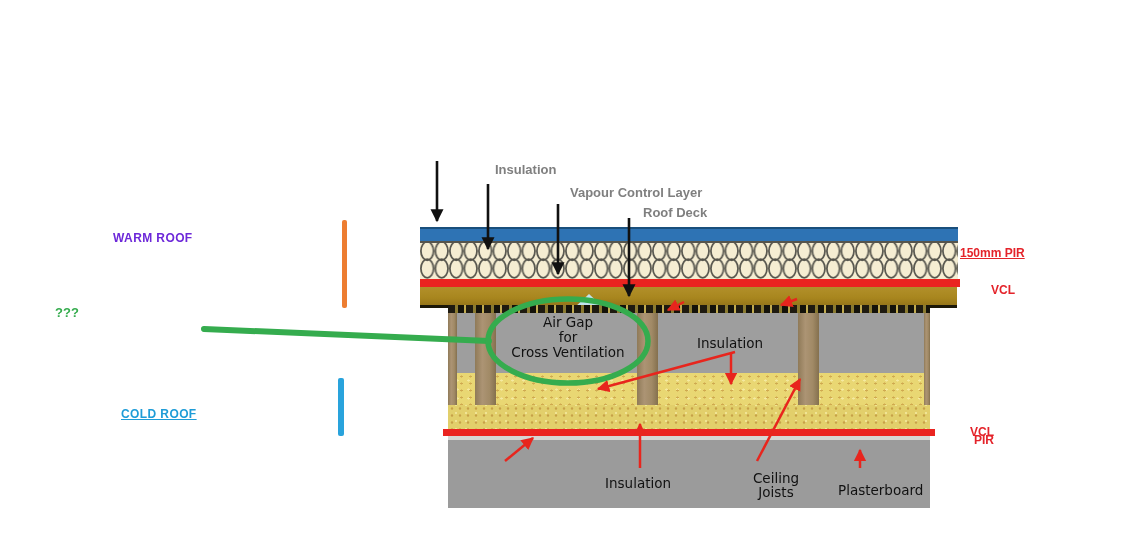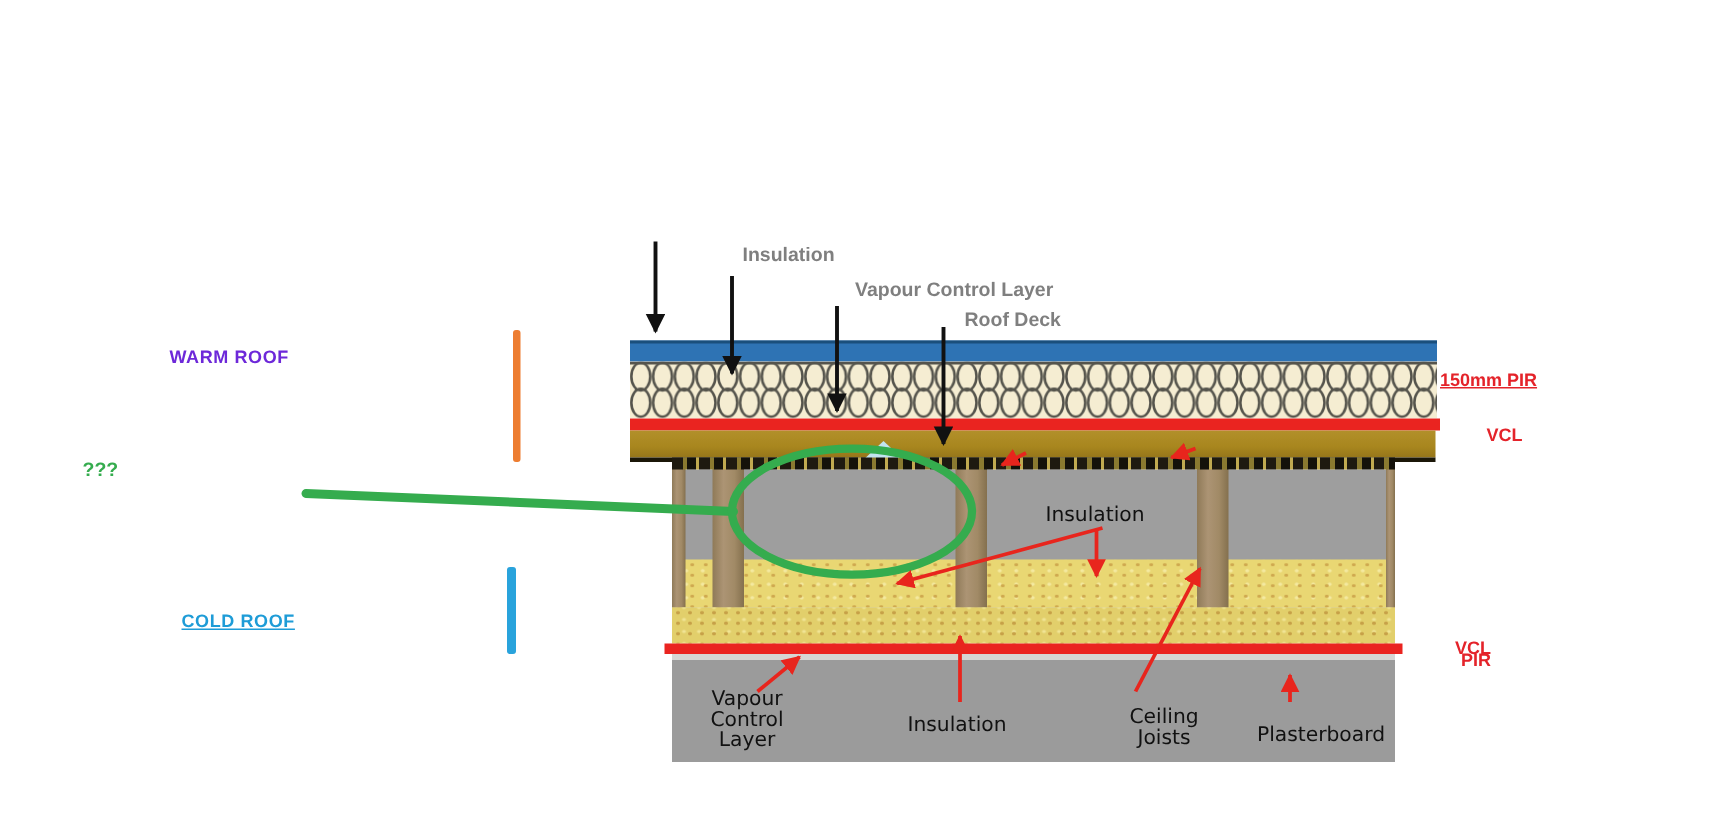--- a/index.html
+++ b/index.html
@@ -83,24 +83,24 @@
     <div class="joist" style="left:189px;"></div>
     <div class="joist" style="left:350px;"></div>
     <div class="joist" style="left:476px;width:6px;"></div>
     <div class="cold-deck"></div>
     <div class="ins-cont"></div>
     <div class="vcl-cold"></div>
     <div class="pb-gap"></div>
     <div class="plasterboard"></div>
   </div>
 
+  <div class="lbl blk-lbl prewrap" style="left:488px;top:315px;width:160px;line-height:15px;">Air Gap
+for
+Cross Ventilation</div>
   <div class="lbl blk-lbl" style="left:697px;top:335px;">Insulation</div>
-  <div class="lbl blk-lbl prewrap" style="left:458px;top:460px;width:80px;line-height:13.5px;">Vapour
-Control
-Layer</div>
   <div class="lbl blk-lbl" style="left:605px;top:475px;">Insulation</div>
   <div class="lbl blk-lbl prewrap" style="left:736px;top:471px;width:80px;line-height:14px;">Ceiling
 Joists</div>
   <div class="lbl blk-lbl" style="left:818px;top:482px;margin-left:20px;">Plasterboard</div>
 
   <div class="lbl red-txt" style="left:960px;top:246px;text-decoration:underline;">150mm PIR</div>
   <div class="lbl red-txt" style="left:991px;top:283px;">VCL</div>
   <div class="lbl red-txt" style="left:974px;top:389px;margin-top:44px;">PIR</div>
   <div class="lbl red-txt" style="left:970px;top:425px;">VCL</div>
 

